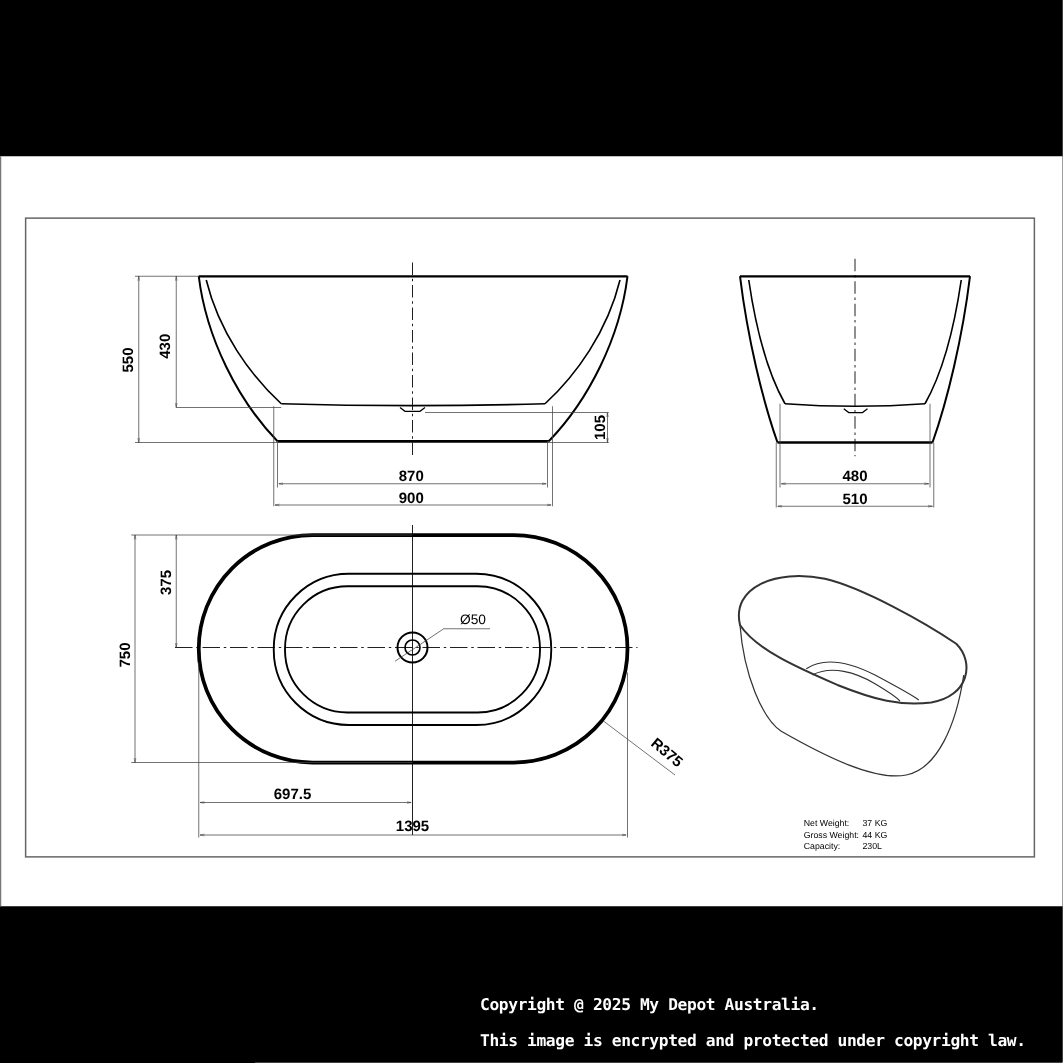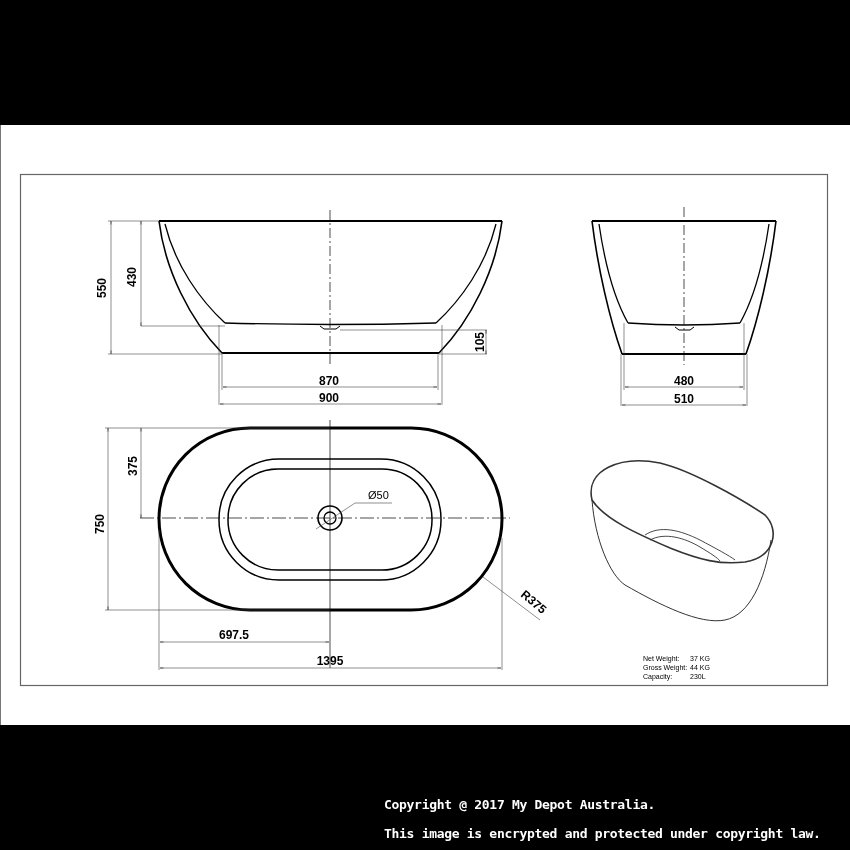--- a/index.html
+++ b/index.html
@@ -137,14 +137,14 @@
   <g fill="#000" font-size="7">
     <text x="643" y="661">Net Weight:</text>
     <text x="690" y="661">37 KG</text>
     <text x="643" y="670">Gross Weight:</text>
     <text x="690" y="670">44 KG</text>
     <text x="643" y="679">Capacity:</text>
     <text x="690" y="679">230L</text>
   </g>
 </svg>
 
-<div id="copy1" class="copy">Copyright @ 2017 My Depot Australia.</div>
+<div id="copy1" class="copy">Copyright @ 2025 My Depot Australia.</div>
 <div id="copy2" class="copy">This image is encrypted and protected under copyright law.</div>
 
 </body></html>

